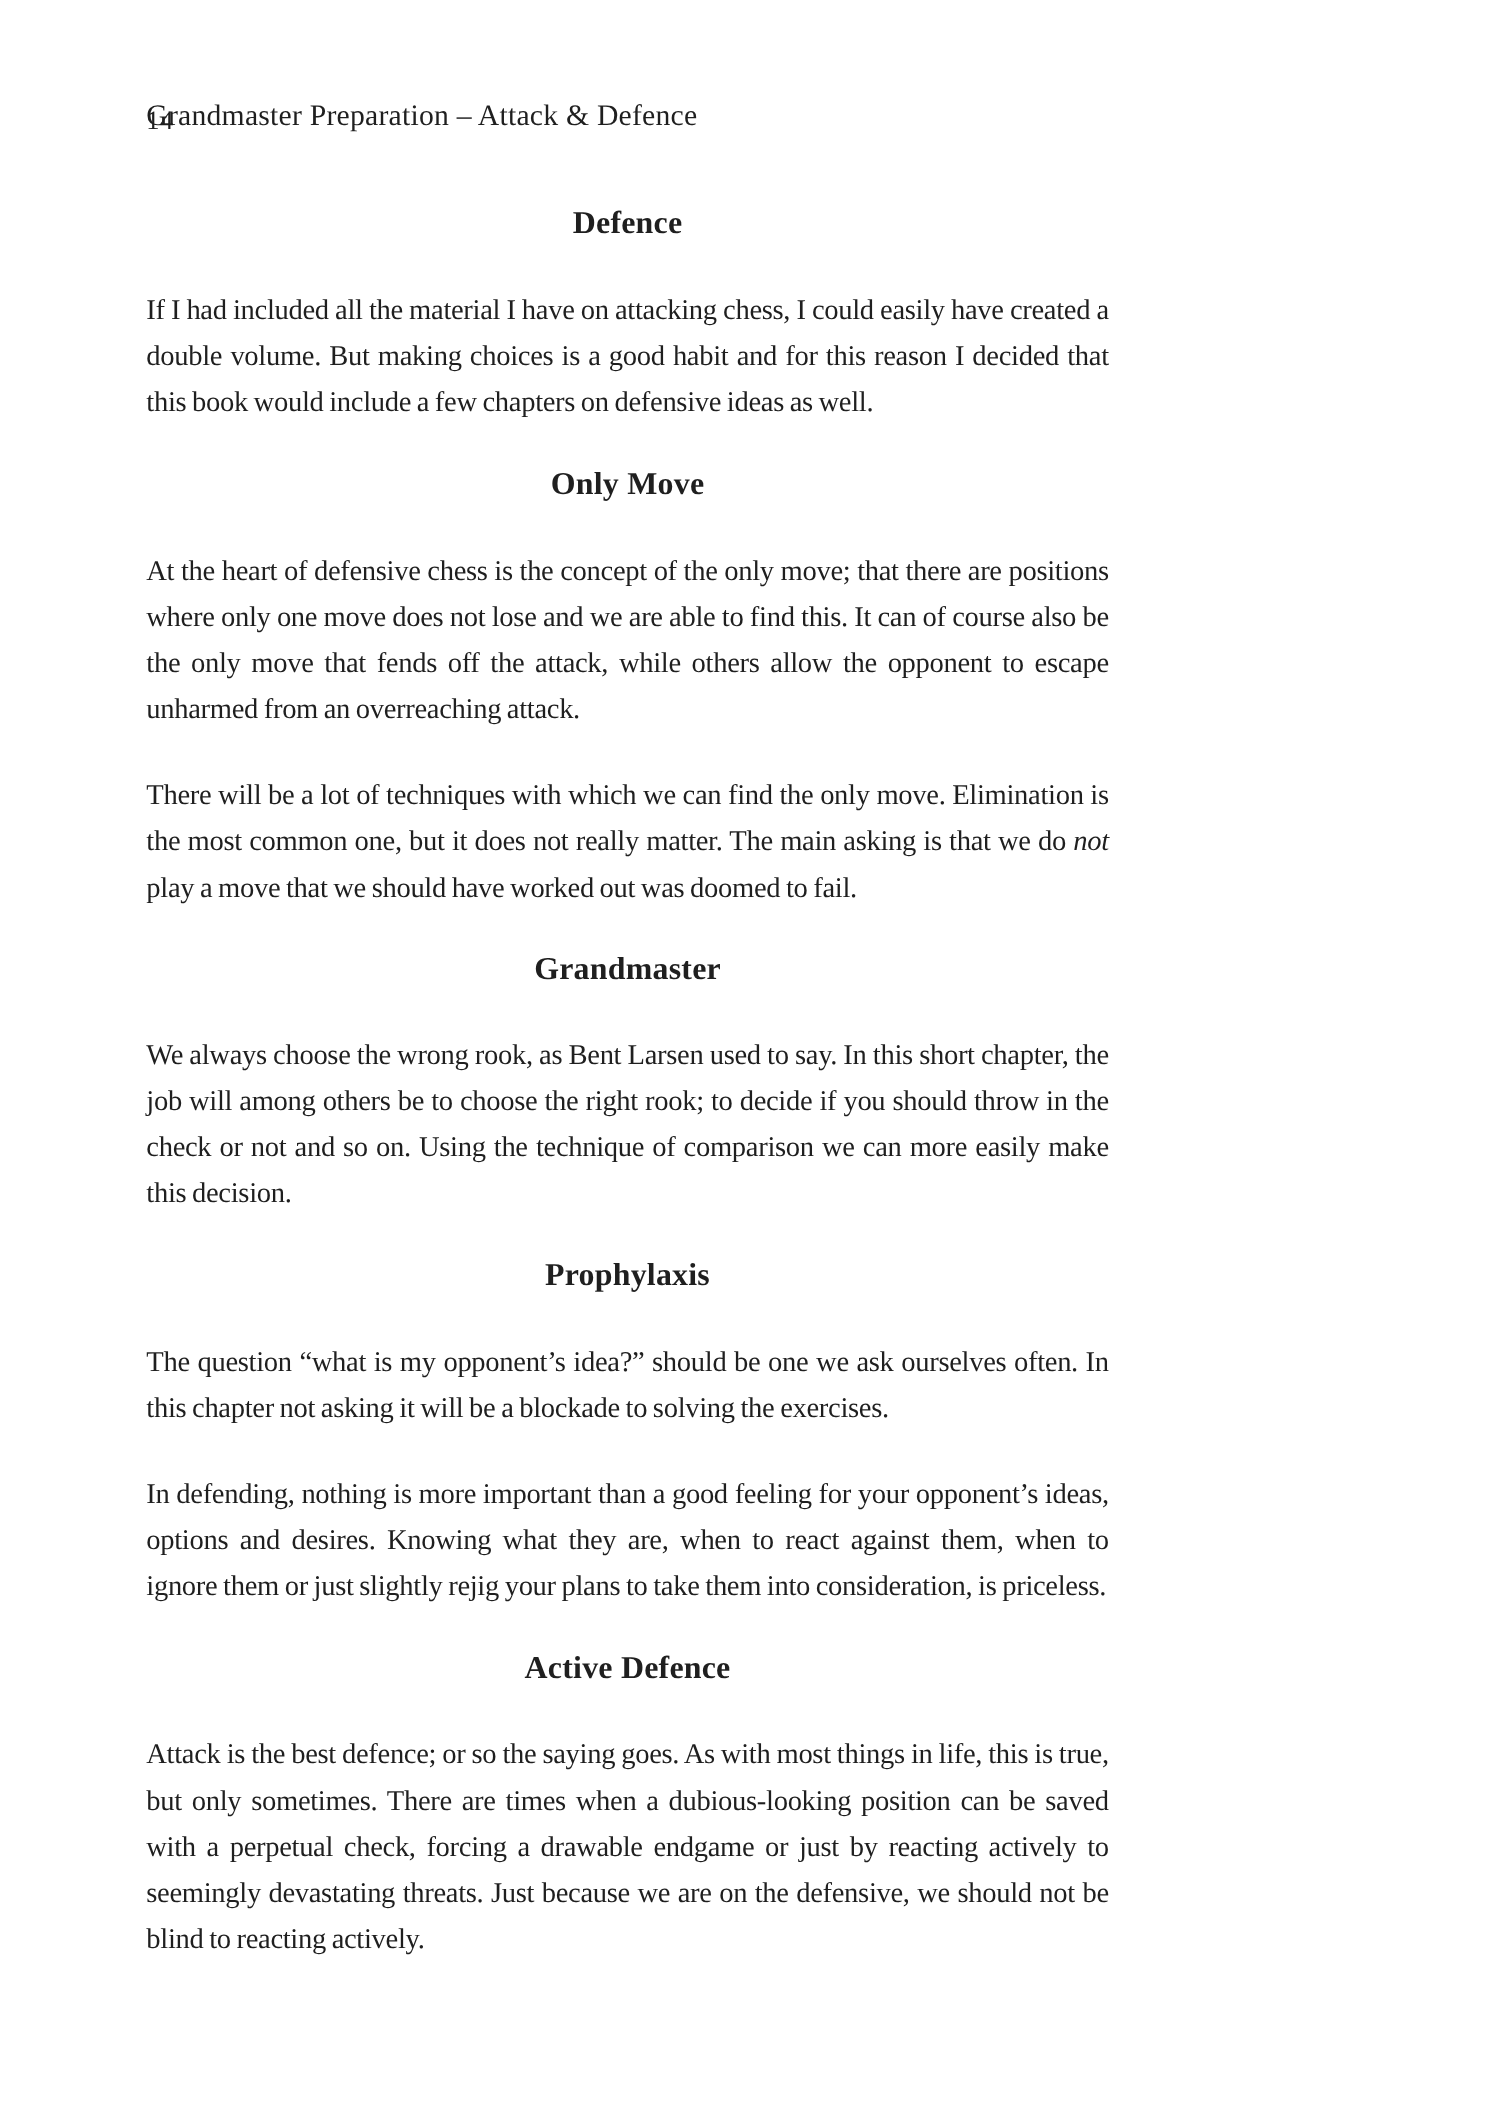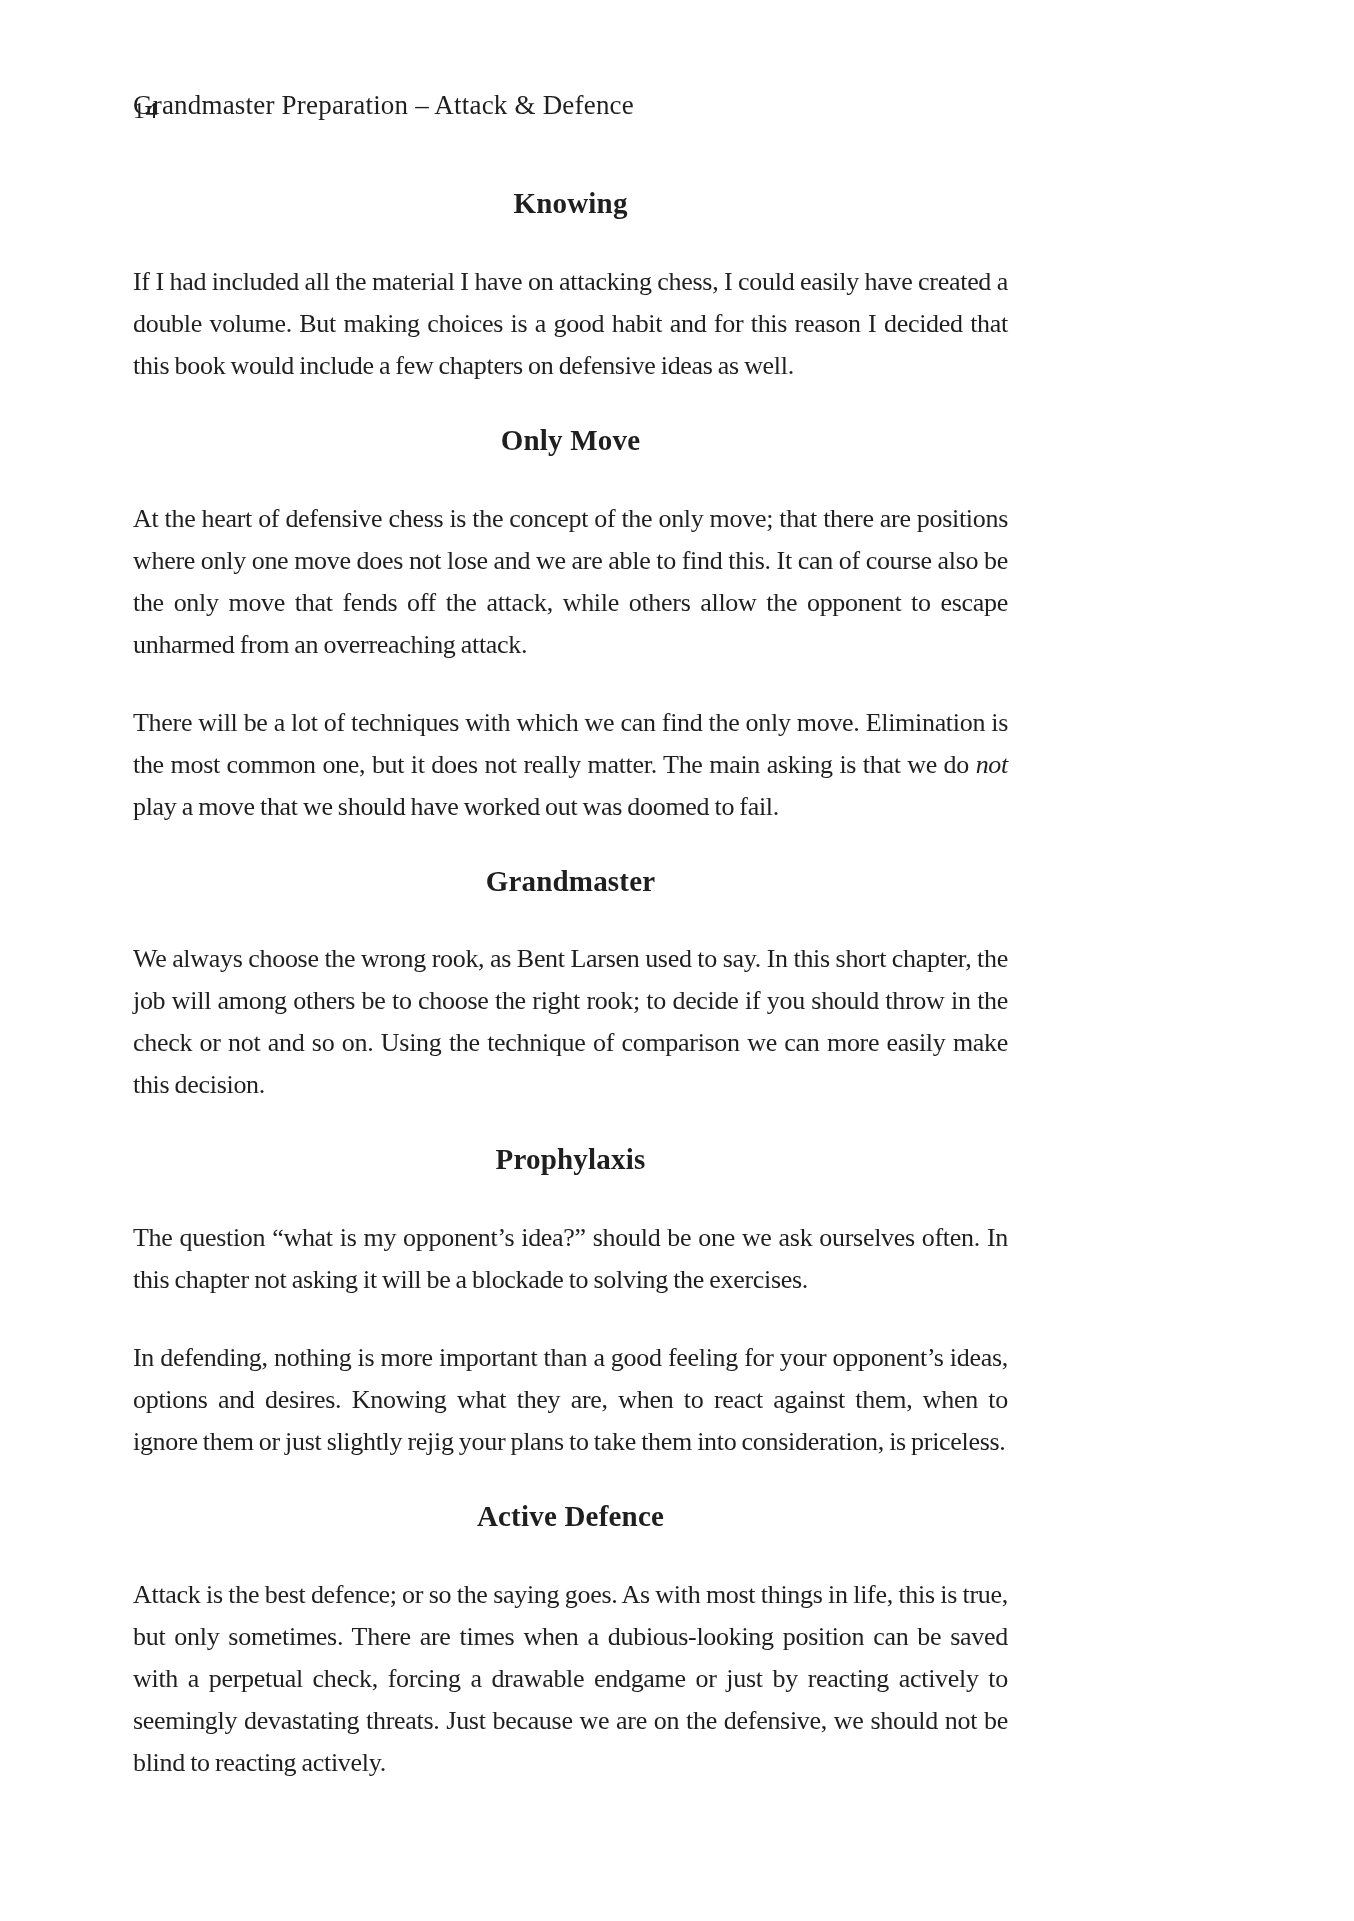--- a/index.html
+++ b/index.html
@@ -66,21 +66,21 @@
 <body style="color: rgb(31, 31, 31); background: rgb(255, 255, 255);">
 
 <div class="sheet">
   <div class="content">
     <div class="page-head">
       <span class="page-num">14</span>
       <div class="running-title">Grandmaster Preparation – Attack &amp; Defence</div>
     </div>
     <main>
         <section>
-          <h2 class="section-heading">Knowing</h2>
+          <h2 class="section-heading">Defence</h2>
           <p class="body-para"><span>If I had included all the material I have on attacking chess, I could easily have created a double volume. But making choices is a good habit and for this reason I decided that this book would include a few chapters on defensive ideas as well.</span></p>
         </section>
         <section>
           <h2 class="section-heading">Only Move</h2>
           <p class="body-para"><span>At the heart of defensive chess is the concept of the only move; that there are positions where only one move does not lose and we are able to find this. It can of course also be the only move that fends off the attack, while others allow the opponent to escape unharmed from an overreaching attack.</span></p>
           <p class="body-para"><span>There will be a lot of techniques with which we can find the only move. Elimination is the most common one, but it does not really matter. The main asking is that we do </span><span class="italic">not</span><span> play a move that we should have worked out was doomed to fail.</span></p>
         </section>
         <section>
           <h2 class="section-heading">Grandmaster</h2>
           <p class="body-para"><span>We always choose the wrong rook, as Bent Larsen used to say. In this short chapter, the job will among others be to choose the right rook; to decide if you should throw in the check or not and so on. Using the technique of comparison we can more easily make this decision.</span></p>

